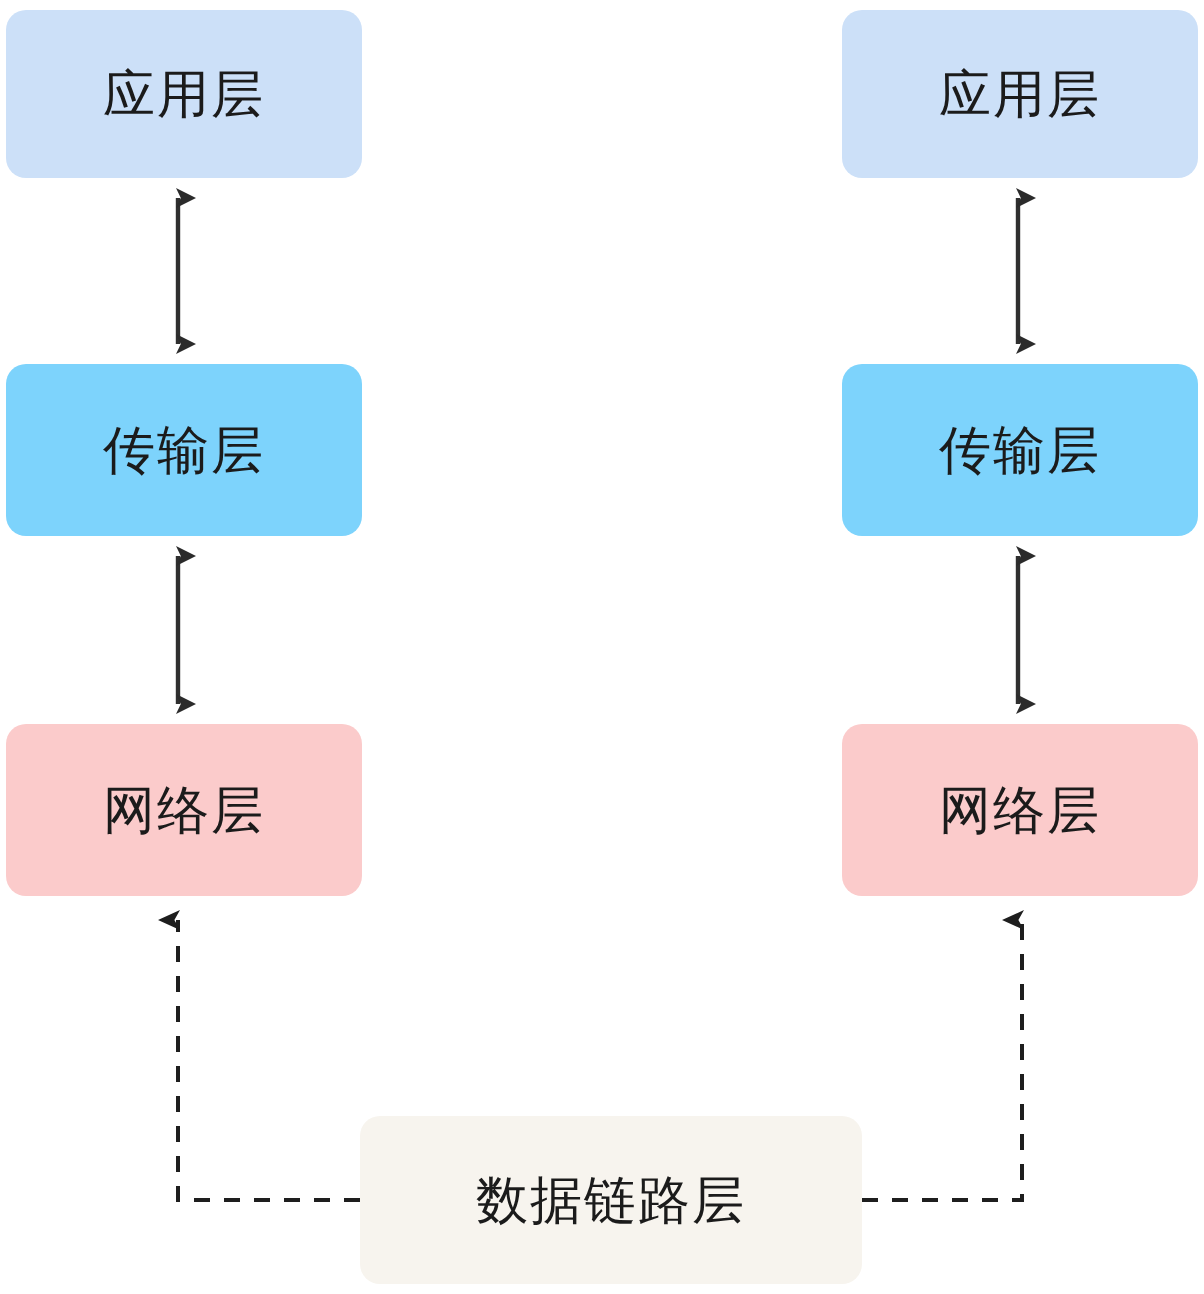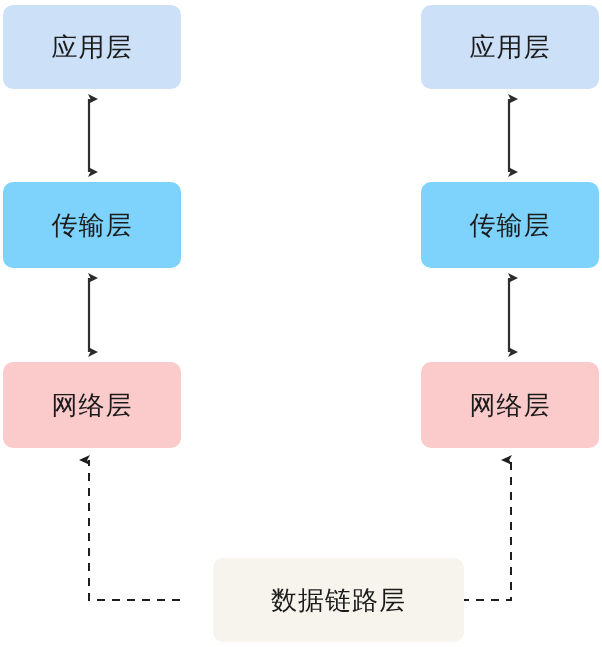--- a/index.html
+++ b/index.html
@@ -49,21 +49,20 @@
   .node-app { background: #cce0f8; }
   .node-tra { background: #7dd3fc; }
   .node-net { background: #fbcbcb; }
 
   .node-link {
     left: 180px;
     top: 558px;
     width: 251px;
     height: 84px;
     background: #f7f4ee;
-    margin-left: 33px;
   }
 
   
   #connectors {
     position: absolute;
     left: 0;
     top: 0;
     width: 602px;
     height: 647px;
     pointer-events: none;

